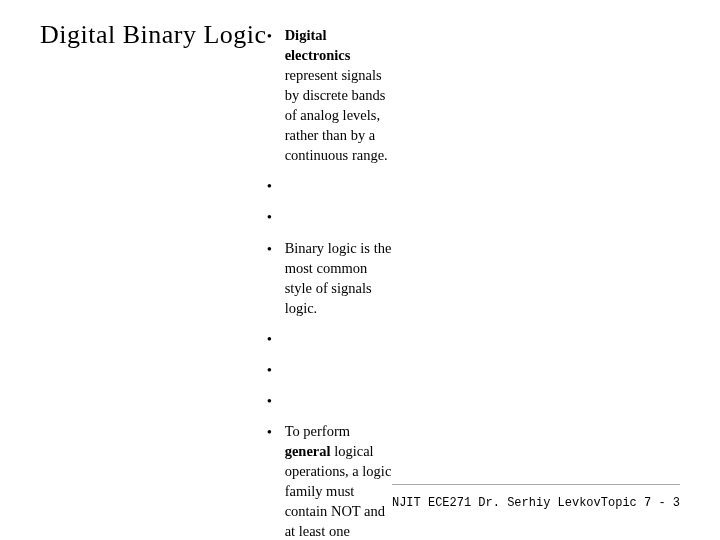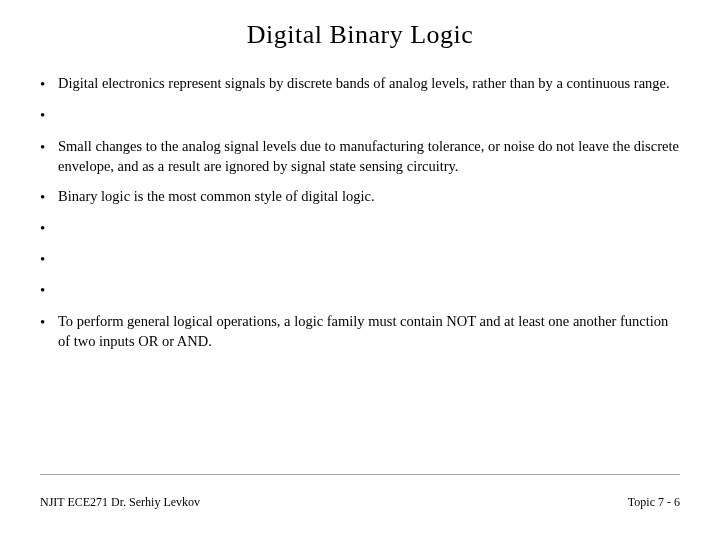--- a/index.html
+++ b/index.html
@@ -17,21 +17,21 @@
       color: #000000;
       overflow: hidden;
       position: relative;
     }
 
     .slide-container {
       width: 720px;
       height: 540px;
       padding: 20px 40px 30px 40px;
       display: flex;
-      flex-direction: column;
+      flex-direction: row;
       justify-content: flex-end;
     }
 
     .slide-title {
       text-align: center;
       font-size: 26px;
       font-weight: normal;
       margin-bottom: 18px;
       color: #000000;
       letter-spacing: 0.5px;
@@ -59,32 +59,33 @@
       color: #000;
     }
 
     .bullet-text {
       font-size: 14.5px;
       color: #000000;
       line-height: 1.38;
     }
 
     .bold-text {
-      font-weight: normal;
+      font-weight: bold;
     }
 
     .footer {
       display: flex;
       justify-content: space-between;
       align-items: center;
       border-top: 1px solid #aaa;
-      padding-top: 20px;
+      padding-top: 11px;
       margin-top: auto;
       font-size: 12px;
       color: #000000;
+      font-family: Liberation Mono, monospace;
     }
 
     .footer-left {
       font-size: 12px;
     }
 
     .footer-right {
       font-size: 12px;
     }
   </style>
@@ -102,29 +103,26 @@
         <span class="bold-text">Digital electronics</span> represent signals by discrete bands of analog levels, rather than by a continuous range.
       </span>
     </li>
 
     <li class="bullet-item">
       <span class="bullet-dot">•</span>
     </li>
 
     <li class="bullet-item">
       <span class="bullet-dot">•</span>
-      <span class="bullet-text">
-        Small changes to the analog signal levels due to manufacturing tolerance, or noise do not leave the discrete envelope, and as a result are ignored by signal state sensing circuitry.
-      </span>
     </li>
 
     <li class="bullet-item">
       <span class="bullet-dot">•</span>
       <span class="bullet-text">
-        Binary logic is the most common style of digital logic.
+        Binary logic is the most common style of signals logic.
       </span>
     </li>
 
     <li class="bullet-item">
       <span class="bullet-dot">•</span>
     </li>
 
     <li class="bullet-item">
       <span class="bullet-dot">•</span>
     </li>
@@ -140,15 +138,15 @@
       <span class="bullet-dot">•</span>
       <span class="bullet-text">
         To perform <span class="bold-text">general</span> logical operations, a logic family must contain NOT and at least one another function of two inputs OR or AND.
       </span>
     </li>
 
   </ul>
 
   <div class="footer">
     <span class="footer-left">NJIT  ECE271  Dr. Serhiy Levkov</span>
-    <span class="footer-right">Topic 7 - 6</span>
+    <span class="footer-right">Topic 7 - 3</span>
   </div>
 </div>
 
 </body></html>

